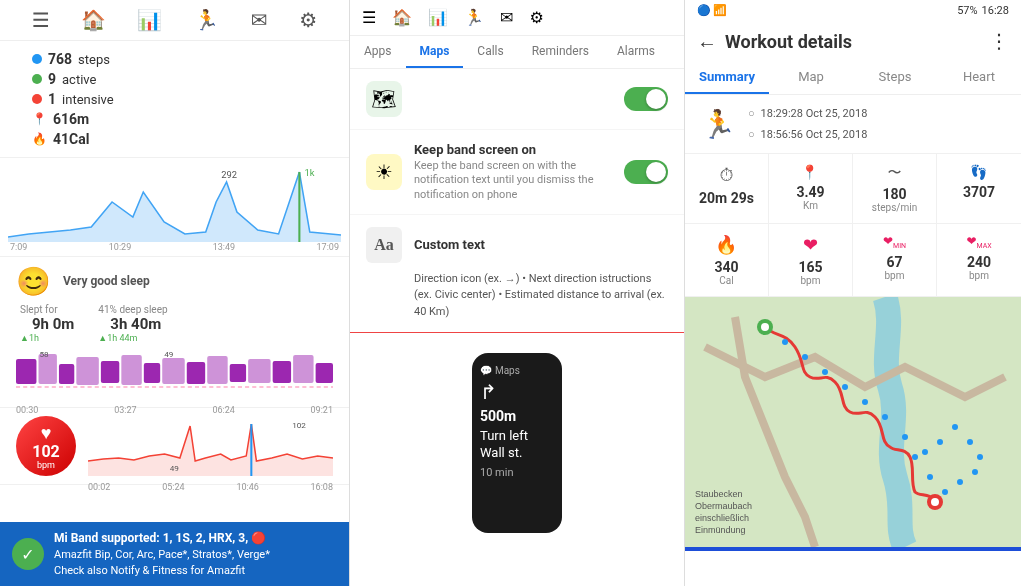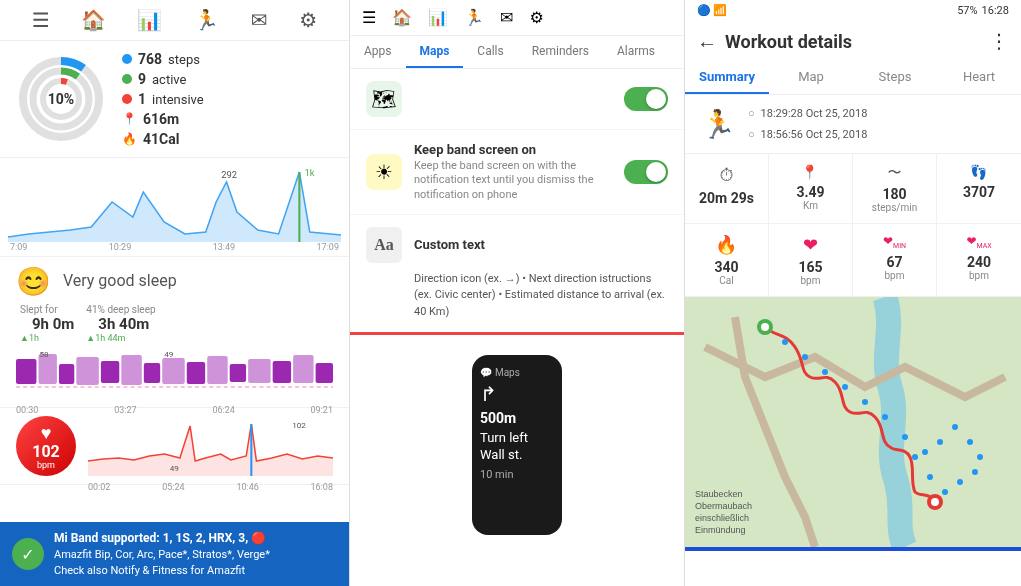--- a/index.html
+++ b/index.html
@@ -136,29 +136,29 @@
       align-items: center;
       gap: 12px;
       margin-bottom: 6px;
     }
 
     .sleep-emoji {
       font-size: 28px;
     }
 
     .sleep-quality {
-      font-size: 16px;
+      font-size: 12px;
       color: #555;
       line-height: 1.3;
-      font-weight: normal;
+      font-weight: bold;
     }
 
     .sleep-stats {
       display: flex;
-      gap: 12px;
+      gap: 24px;
       margin-left: 4px;
     }
 
     .sleep-stat {
       display: flex;
       flex-direction: column;
     }
 
     .sleep-stat-label {
       font-size: 10px;
@@ -387,21 +387,21 @@
       top: 2px;
       width: 20px;
       height: 20px;
       border-radius: 50%;
       background: white;
       box-shadow: 0 1px 3px rgba(0,0,0,0.3);
     }
 
     .custom-text-section {
       padding: 12px 16px;
-      border-bottom: 3px solid #ef4444;
+      border-bottom: 1px solid #ef4444;
     }
 
     .custom-text-header {
       display: flex;
       align-items: center;
       gap: 12px;
       margin-bottom: 8px;
     }
 
     .custom-text-icon {
@@ -623,33 +623,20 @@
     <span class="icon active">🏠</span>
     <span class="icon">📊</span>
     <span class="icon">🏃</span>
     <span class="icon">✉</span>
     <span class="icon">⚙</span>
   </div>
 
   <div class="p1-content">
 
     <div class="ring-section">
-      <div class="ring-container">
-        <svg class="ring-svg" width="90" height="90" viewBox="0 0 90 90">
-          <circle cx="45" cy="45" r="38" fill="none" stroke="#e0e0e0" stroke-width="8"></circle>
-          <circle cx="45" cy="45" r="38" fill="none" stroke="#2196f3" stroke-width="8" stroke-dasharray="24 215" stroke-dashoffset="0"></circle>
-          <circle cx="45" cy="45" r="28" fill="none" stroke="#e0e0e0" stroke-width="7"></circle>
-          <circle cx="45" cy="45" r="28" fill="none" stroke="#4caf50" stroke-width="7" stroke-dasharray="18 158" stroke-dashoffset="0"></circle>
-          <circle cx="45" cy="45" r="18" fill="none" stroke="#e0e0e0" stroke-width="6"></circle>
-          <circle cx="45" cy="45" r="18" fill="none" stroke="#f44336" stroke-width="6" stroke-dasharray="6 107" stroke-dashoffset="0"></circle>
-        </svg>
-        <div class="ring-center-text">
-          <span>10%</span>
-        </div>
-      </div>
       <div class="stats-list">
         <div class="stat-item">
           <span class="stat-dot" style="background:#2196f3;"></span>
           <span class="stat-value">768</span>
           <span>steps</span>
         </div>
         <div class="stat-item">
           <span class="stat-dot" style="background:#4caf50;"></span>
           <span class="stat-value">9</span>
           <span>active</span>

